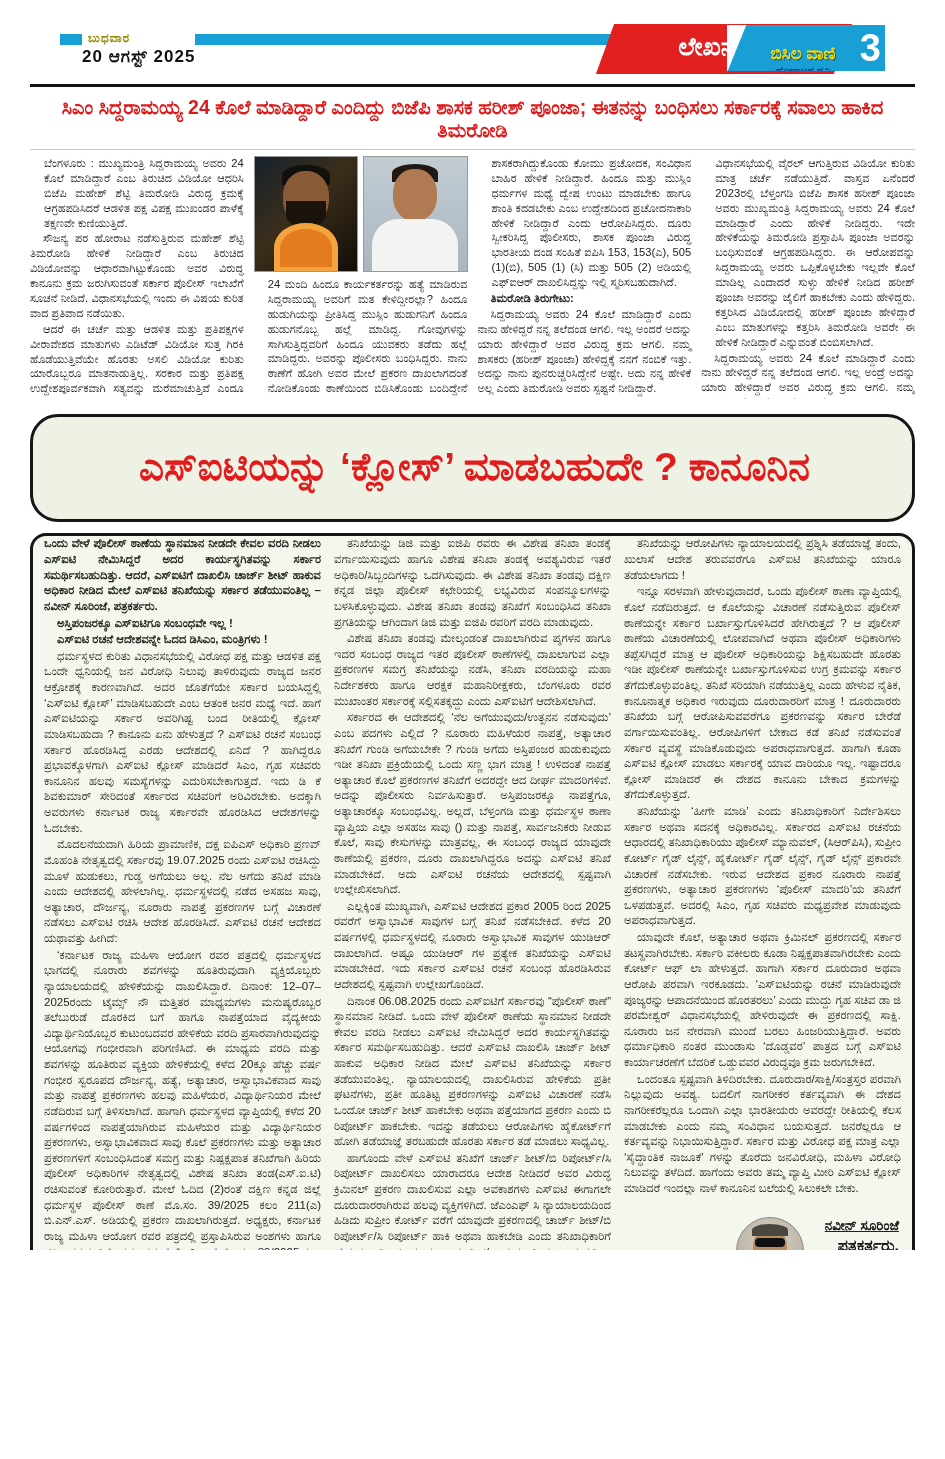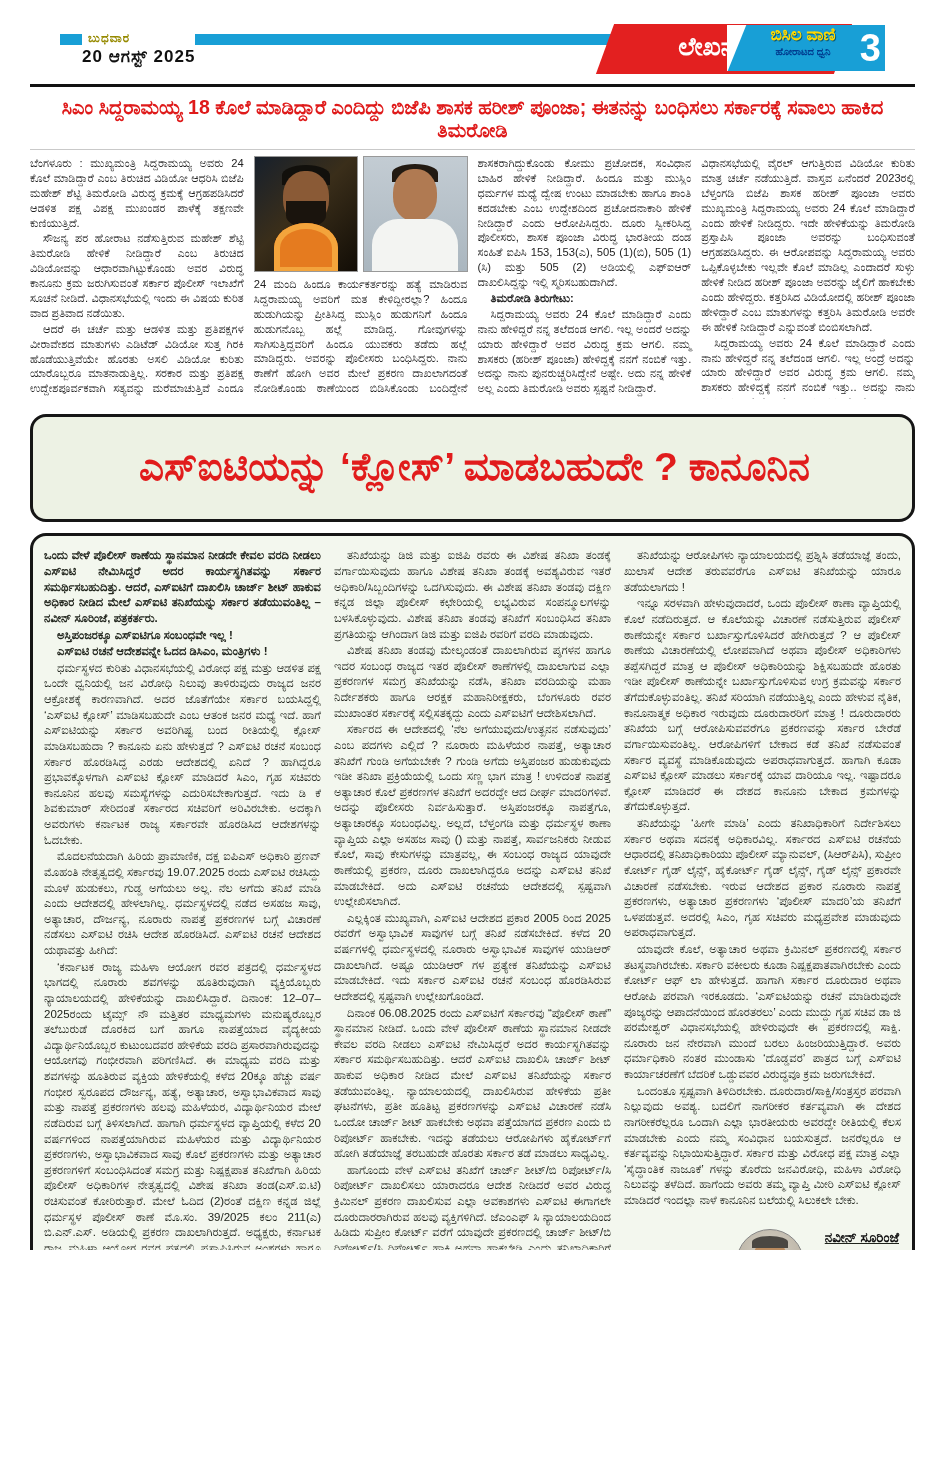--- a/index.html
+++ b/index.html
@@ -10,54 +10,54 @@
   
   .masthead{position:relative;height:50px;margin-top:26px;}
   .blue-bar{position:absolute;left:30px;right:30px;top:8px;height:11px;background:#189fd6;}
   .date-block{position:absolute;left:52px;top:6px;line-height:1.1;background:transparent;}
   .day{color:#968a00;font-weight:bold;font-size:12px;letter-spacing:1px;background:#fff;padding:0 6px;}
   .date{font-weight:800;font-size:17px;color:#101010;letter-spacing:1px;margin-top:3px;}
   .flag{position:absolute;left:575px;top:-2px;width:238px;height:50px;background:#e32020;transform:skewX(-20deg);}
   .flag-label{position:absolute;left:575px;top:6px;width:238px;text-align:center;color:#fff;font-weight:800;font-size:25px;}
   .brand-box{position:absolute;right:30px;top:-1px;width:158px;height:46px;background:#189fd6;overflow:hidden;}
   .notch{position:absolute;left:-16px;top:0;width:26px;height:100%;background:#fff;transform:skewX(-22deg);}
-  .brand-text{position:absolute;left:28px;top:1px;width:96px;text-align:center;line-height:1;}
+  .brand-text{position:absolute;left:28px;top:20px;width:96px;text-align:center;line-height:1;}
   .brand-name{color:#ffd900;font-weight:800;font-size:17px;text-shadow:1px 1px 0 #055a7e;}
   .brand-tag{color:#003c8f;font-weight:800;font-size:10px;margin-top:4px;}
   .brand-page{position:absolute;right:4px;top:0px;color:#fff;font-weight:800;font-size:38px;line-height:46px;}
   .mast-rule{height:3px;background:#111;margin-top:8px;}
 
   
   .lead-headline{color:#df1a1a;font-weight:800;font-size:19.5px;text-align:center;margin:9px 0 7px 0;}
   .thin-rule{height:1px;background:#c9c9c9;margin-bottom:6px;}
   .lead-cols{display:flex;gap:10px;height:243px;overflow:hidden;}
   .lcol{flex:1;text-align:justify;font-size:11.2px;line-height:1.33;color:#222;}
   .lcol p{margin:0 0 1px 0;text-indent:13px;}
-  .lcol p.first{text-indent:0;}
+  .lcol p.first{text-indent:0;margin-left:14px;}
   .lcol p.sub{font-weight:800;text-indent:13px;}
   
   .photos{display:flex;gap:5px;height:116px;margin-bottom:5px;}
   .photo{flex:1;position:relative;overflow:hidden;border:1px solid #999;}
   .photo.dark{background:linear-gradient(135deg,#17202c 0%,#3a2e1a 45%,#120d06 100%);}
   .photo.light{background:linear-gradient(180deg,#c3ccd3 0%,#aab6bf 100%);}
   .head{position:absolute;left:50%;transform:translateX(-50%);border-radius:46%;}
   .photo.dark .head{top:14px;width:46px;height:54px;background:#8a5a36;}
   .photo.dark .hair{position:absolute;left:50%;transform:translateX(-50%);top:8px;width:48px;height:20px;border-radius:50% 50% 0 0;background:#12100c;}
   .photo.dark .beard{position:absolute;left:50%;transform:translateX(-50%);top:44px;width:40px;height:26px;border-radius:0 0 45% 45%;background:#1a140d;}
   .photo.dark .garland{position:absolute;left:50%;transform:translateX(-50%);top:66px;width:64px;height:50px;border-radius:50% 50% 0 0;background:#e57b1f;box-shadow:inset 0 0 0 6px #f3a43c;}
   .photo.light .head{top:12px;width:44px;height:52px;background:#b07a52;}
   .photo.light .hair{position:absolute;left:50%;transform:translateX(-50%);top:7px;width:46px;height:18px;border-radius:50% 50% 0 0;background:#221a12;}
   .photo.light .shirt{position:absolute;left:50%;transform:translateX(-50%);top:62px;width:86px;height:54px;border-radius:26px 26px 0 0;background:#f3f4f2;}
 
   
-  .fbox{margin-top:15px;border:3px solid #161616;border-radius:16px;background:#edf2e4;padding:20px 4px 22px 8px;text-align:center;}
+  .fbox{margin-top:15px;border:3px solid #161616;border-radius:28px;background:#edf2e4;padding:20px 4px 22px 8px;text-align:center;}
   .ftitle{color:#e11c1c;font-weight:800;font-size:39px;line-height:1.55;}
 
   
-  .bbox{margin-top:11px;border:3px solid #161616;border-radius:16px;background:#f3f7ee;padding:12px 11px;height:849px;box-sizing:border-box;overflow:hidden;}
+  .bbox{margin-top:11px;border:3px solid #161616;border-radius:16px;background:#f3f7ee;padding:0 11px;height:849px;box-sizing:border-box;overflow:hidden;}
   .bcols{display:flex;gap:13px;height:100%;}
   .bcol{flex:1;text-align:justify;font-size:11.5px;line-height:1.36;color:#20241c;}
   .bcol p{margin:0 0 1px 0;text-indent:13px;}
   .bcol p.lede{font-weight:700;text-indent:0;}
   .bcol p.sub{font-weight:800;text-align:left;}
   
   .byline{display:flex;justify-content:flex-end;align-items:flex-start;gap:16px;margin-top:20px;padding-right:2px;}
   .avatar{width:66px;height:66px;border-radius:50%;background:radial-gradient(circle at 50% 35%,#d8d2c6 0%,#b9b2a4 70%,#9a9284 100%);position:relative;overflow:hidden;flex:0 0 auto;border:1px solid #888;}
   .avatar .a-head{position:absolute;left:50%;transform:translateX(-50%);top:10px;width:34px;height:40px;border-radius:46%;background:#b98a5e;}
   .avatar .a-hair{position:absolute;left:50%;transform:translateX(-50%);top:6px;width:36px;height:12px;border-radius:50% 50% 0 0;background:#4a4742;}
@@ -86,21 +86,21 @@
         <i class="notch"></i>
         <div class="brand-text">
           <div class="brand-name">ಬಿಸಿಲ ವಾಣಿ</div>
           <div class="brand-tag">ಹೋರಾಟದ ಧ್ವನಿ</div>
         </div>
         <div class="brand-page">3</div>
       </div>
     </div>
     <div class="mast-rule"></div>
 
-    <div class="lead-headline">ಸಿಎಂ ಸಿದ್ದರಾಮಯ್ಯ 18 ಕೊಲೆ ಮಾಡಿದ್ದಾರೆ ಎಂದಿದ್ದು ಬಿಜೆಪಿ ಶಾಸಕ ಹರೀಶ್ ಪೂಂಜಾ; ಈತನನ್ನು ಬಂಧಿಸಲು ಸರ್ಕಾರಕ್ಕೆ ಸವಾಲು ಹಾಕಿದ ತಿಮರೋಡಿ</div>
+    <div class="lead-headline">ಸಿಎಂ ಸಿದ್ದರಾಮಯ್ಯ 24 ಕೊಲೆ ಮಾಡಿದ್ದಾರೆ ಎಂದಿದ್ದು ಬಿಜೆಪಿ ಶಾಸಕ ಹರೀಶ್ ಪೂಂಜಾ; ಈತನನ್ನು ಬಂಧಿಸಲು ಸರ್ಕಾರಕ್ಕೆ ಸವಾಲು ಹಾಕಿದ ತಿಮರೋಡಿ</div>
     <div class="thin-rule"></div>
 
     <div class="lead-cols">
       <div class="lcol">
           <p class="first">ಬೆಂಗಳೂರು : ಮುಖ್ಯಮಂತ್ರಿ ಸಿದ್ದರಾಮಯ್ಯ ಅವರು 24 ಕೊಲೆ ಮಾಡಿದ್ದಾರೆ ಎಂಬ ತಿರುಚಿದ ವಿಡಿಯೋ ಆಧರಿಸಿ ಬಿಜೆಪಿ ಮಹೇಶ್ ಶೆಟ್ಟಿ ತಿಮರೋಡಿ ವಿರುದ್ಧ ಕ್ರಮಕ್ಕೆ ಆಗ್ರಹಪಡಿಸಿದರೆ ಆಡಳಿತ ಪಕ್ಷ ವಿಪಕ್ಷ ಮುಖಂಡರ ಪಾಳೆಕ್ಕೆ ತಕ್ಷಣವೇ ಕುಣಿಯುತ್ತಿದೆ.</p>
           <p>ಸೌಜನ್ಯ ಪರ ಹೋರಾಟ ನಡೆಸುತ್ತಿರುವ ಮಹೇಶ್ ಶೆಟ್ಟಿ ತಿಮರೋಡಿ ಹೇಳಿಕೆ ನೀಡಿದ್ದಾರೆ ಎಂಬ ತಿರುಚಿದ ವಿಡಿಯೋವನ್ನು ಆಧಾರವಾಗಿಟ್ಟುಕೊಂಡು ಅವರ ವಿರುದ್ಧ ಕಾನೂನು ಕ್ರಮ ಜರುಗಿಸುವಂತೆ ಸರ್ಕಾರ ಪೊಲೀಸ್ ಇಲಾಖೆಗೆ ಸೂಚನೆ ನೀಡಿದೆ. ವಿಧಾನಸಭೆಯಲ್ಲಿ ಇಂದು ಈ ವಿಷಯ ಕುರಿತ ವಾದ ಪ್ರತಿವಾದ ನಡೆಯಿತು.</p>
           <p>ಆದರೆ ಈ ಚರ್ಚೆ ಮತ್ತು ಆಡಳಿತ ಮತ್ತು ಪ್ರತಿಪಕ್ಷಗಳ ವೀರಾವೇಶದ ಮಾತುಗಳು ಎಡಿಟೆಡ್ ವಿಡಿಯೋ ಸುತ್ತ ಗಿರಕಿ ಹೊಡೆಯುತ್ತಿವೆಯೇ ಹೊರತು ಅಸಲಿ ವಿಡಿಯೋ ಕುರಿತು ಯಾರೊಬ್ಬರೂ ಮಾತನಾಡುತ್ತಿಲ್ಲ. ಸರಕಾರ ಮತ್ತು ಪ್ರತಿಪಕ್ಷ ಉದ್ದೇಶಪೂರ್ವಕವಾಗಿ ಸತ್ಯವನ್ನು ಮರೆಮಾಚುತ್ತಿವೆ ಎಂದೂ ಸಾಮಾಜಿಕ ಜಾಲತಾಣಗಳಲ್ಲಿ ಅಭಿಪ್ರಾಯಗಳು ವ್ಯಕ್ತವಾಗಿವೆ.</p>
         </div>
       <div class="lcol">
         <div class="photos">

